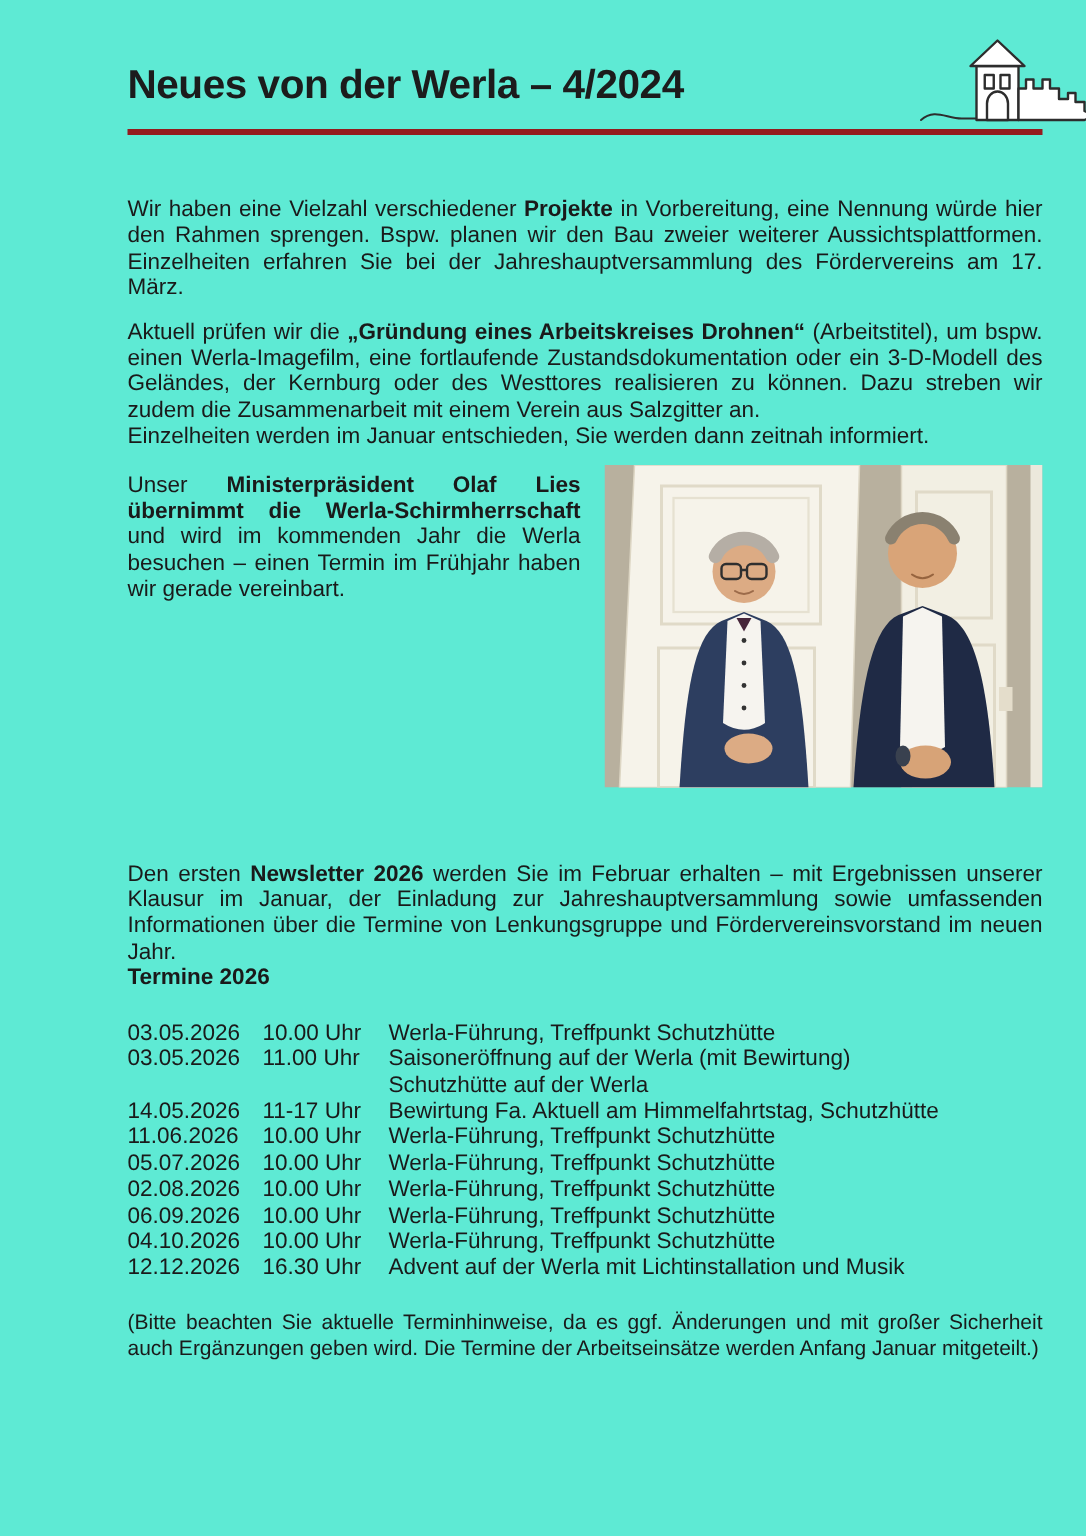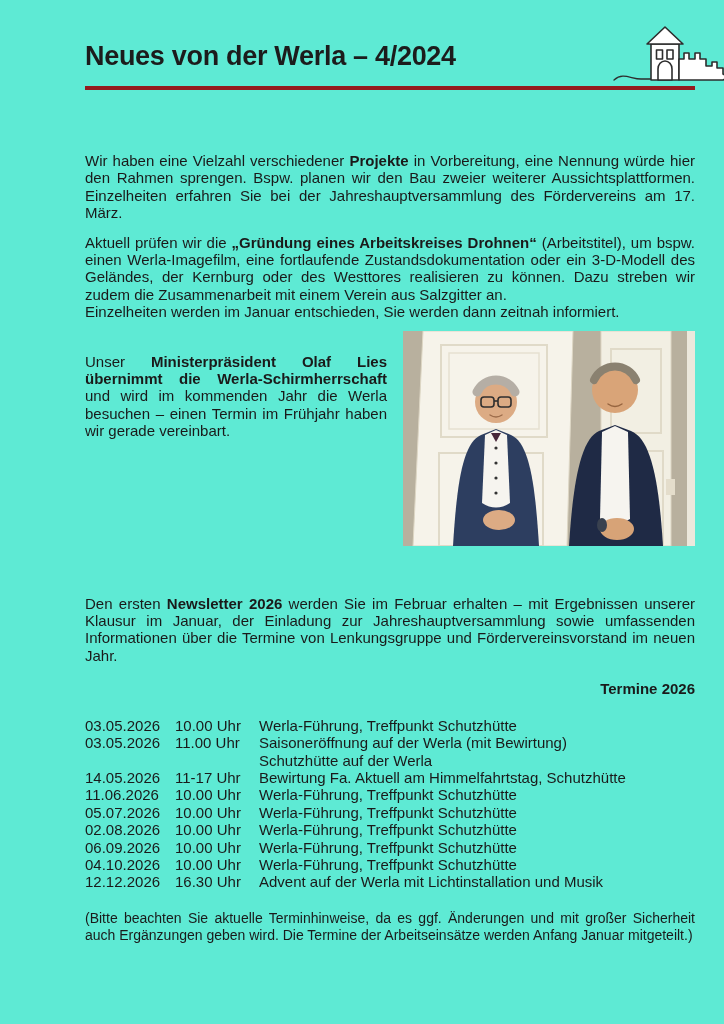--- a/index.html
+++ b/index.html
@@ -9,29 +9,29 @@
     font-family:"Liberation Sans", sans-serif; overflow:hidden;padding-left:36px;
   }
   .content { position:absolute; left:85px; top:0; width:610px; }
   .doc-title {
     margin-top:40px; font-size:27px; line-height:32px; font-weight:bold;
     letter-spacing:-0.3px; color:#1c1c1c;
   }
   .rule { height:4px; margin-top:14px; background:#941b1e; }
   .logo-box { position:absolute; right:27px; top:24px; width:122px; height:62px; }
   .para { font-size:15px; line-height:17.4px; text-align:justify; margin:12px 0 0 0; }
-  .para.first { margin-top:62px; }
+  .para.first { margin-top:41px; }
   .bold { font-weight:bold; }
   .pline { display:block; text-align:left; }
   .section { display:flex; margin-top:12px; }
   .col-text { width:302px; flex:none; }
-  .col-text .para { margin-top:20px; }
+  .col-text .para { margin-top:3px; }
   .photo-box { flex:none; width:292px; height:215px; margin-left:16px; margin-top:-2px; }
   .para.p4 { margin-top:49px; }
-  .termine-heading { margin-top:16px; font-size:15px; line-height:17.4px; font-weight:bold;text-align:right; }
+  .termine-heading { font-size:15px; line-height:17.4px; font-weight:bold; }
   .t-table { margin-top:19px; font-size:15px; line-height:17.4px; }
   .t-row { display:flex; }
   .t-date { width:90px; flex:none; }
   .t-time { width:84px; flex:none; }
   .t-desc { flex:1; }
   .t-line { display:block; }
   .note { font-size:14px; line-height:17.4px; text-align:justify; margin-top:19px; }
   svg .ln { stroke:#2d2d2d; stroke-width:1.6; fill:#ffffff; stroke-linejoin:round; stroke-linecap:round; }
   svg .ln-thin { stroke:#2d2d2d; stroke-width:1.3; fill:none; stroke-linecap:round; }
 </style>

